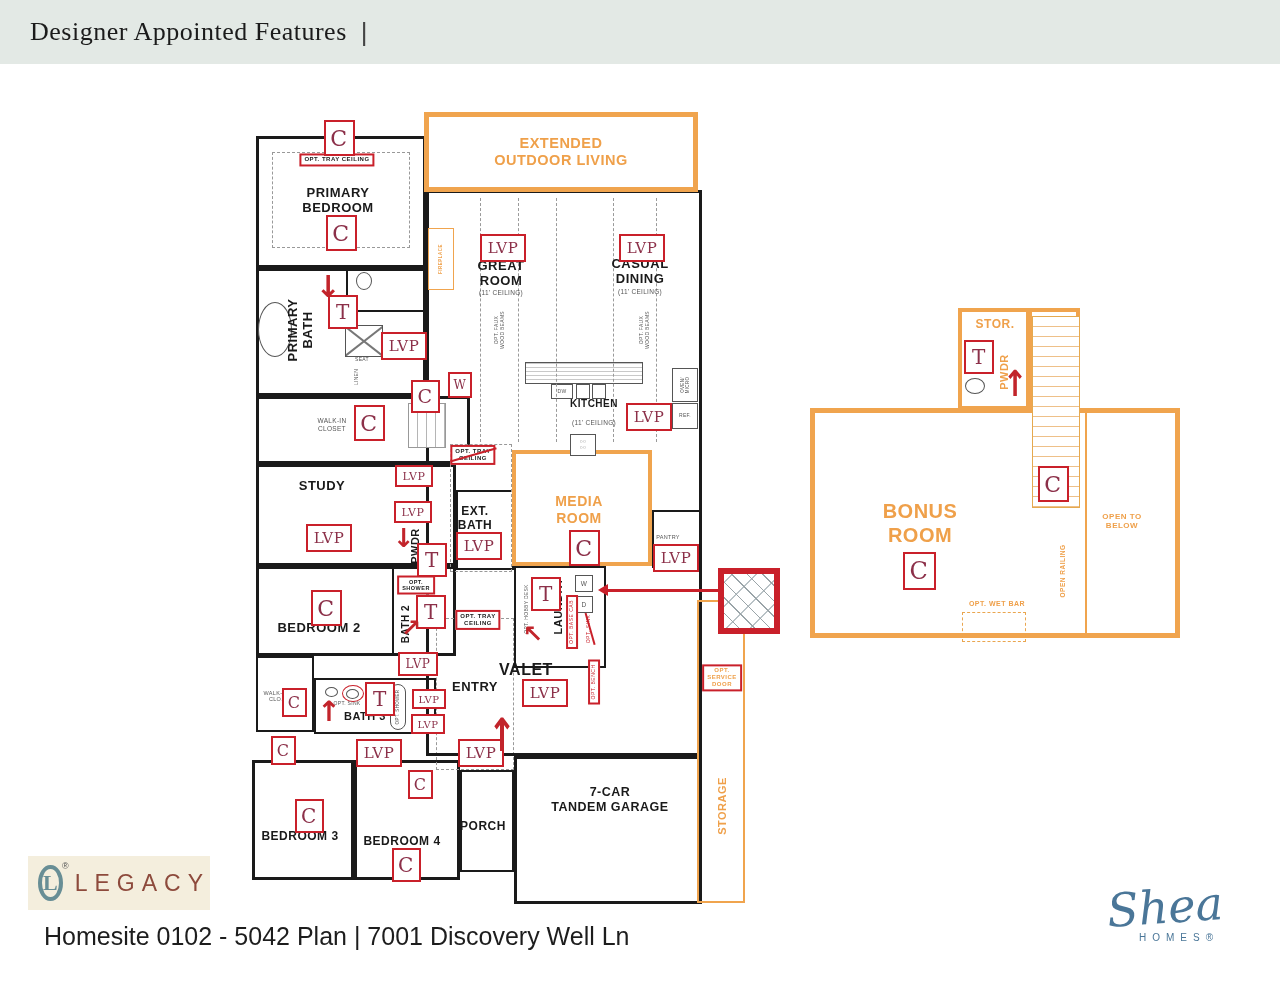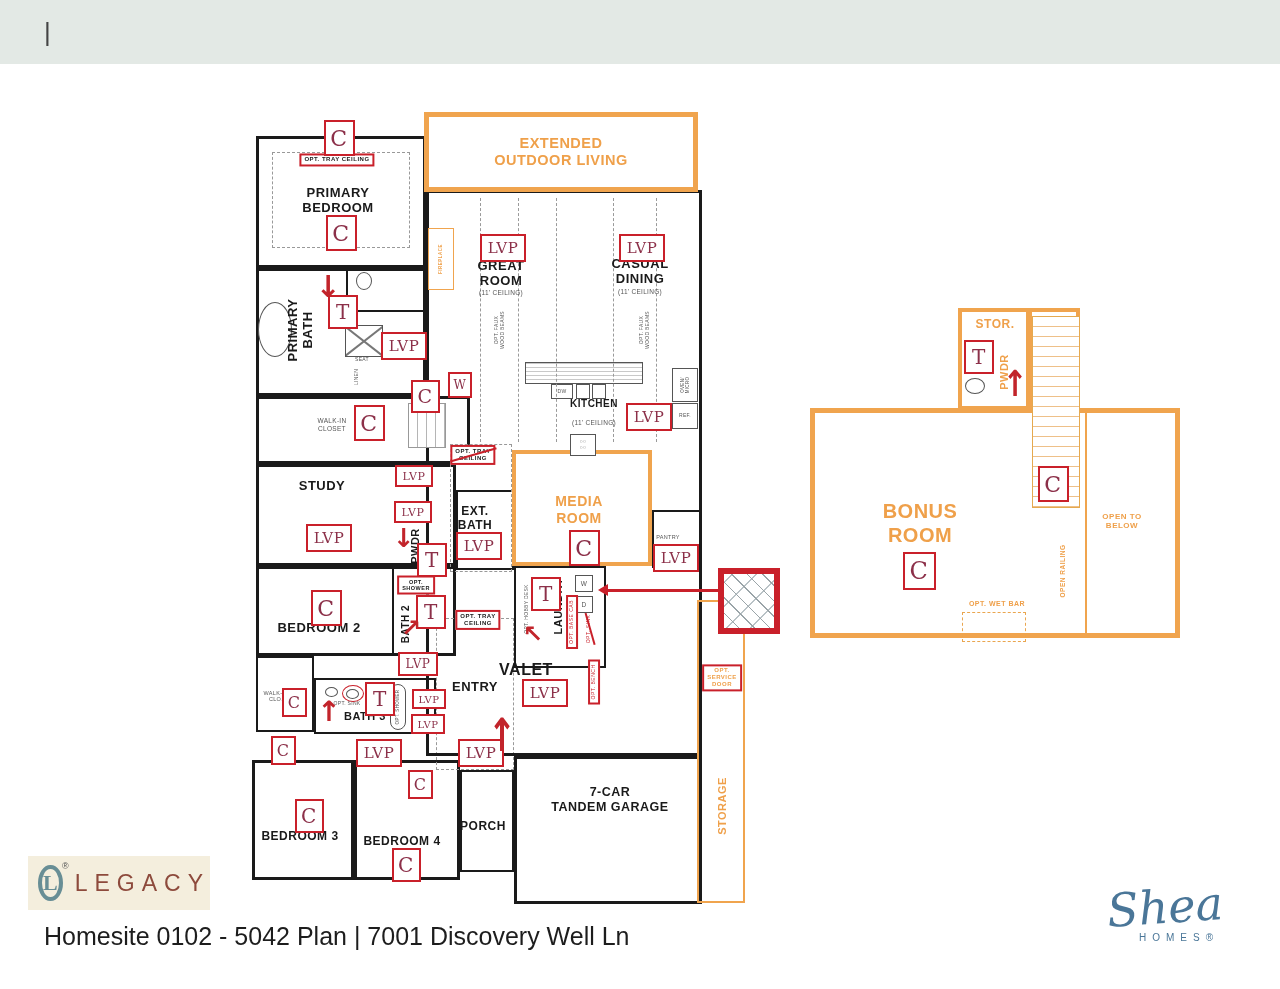--- a/index.html
+++ b/index.html
@@ -68,20 +68,21 @@
   .homesite{position:absolute;left:44px;top:922px;font-size:25px;color:#1d1d1d;z-index:10;}
   .shea{position:absolute;left:1085px;top:884px;width:160px;text-align:center;z-index:10;}
   .shea-script{font-family:"DejaVu Serif",serif;font-style:italic;font-size:46px;color:#4a7698;
      line-height:1;transform:rotate(-4deg);}
   .shea-sub{font-size:10px;color:#4a7698;letter-spacing:6px;margin-top:2px;padding-left:28px;}
 </style>
 </head>
 <body>
 
 <div class="hdr">
+  <span class="hdr-title">Designer Appointed Features</span>
   <span class="hdr-div">|</span>
 </div>
 
 <div id="plan">
     <div class="room w-b3" style="left: 256px; top: 136px; width: 170px; height: 132px;"></div>
     <div class="room w-d1" style="left: 272px; top: 152px; width: 138px; height: 96px;"></div>
     <div class="room w-b3" style="left: 256px; top: 268px; width: 170px; height: 128px;"></div>
     <div class="room w-b2" style="left: 346px; top: 268px; width: 80px; height: 44px;"></div>
     <div class="room w-b3" style="left: 256px; top: 396px; width: 214px; height: 68px;"></div>
     <div class="room w-b3" style="left: 256px; top: 464px; width: 200px; height: 102px;"></div>

